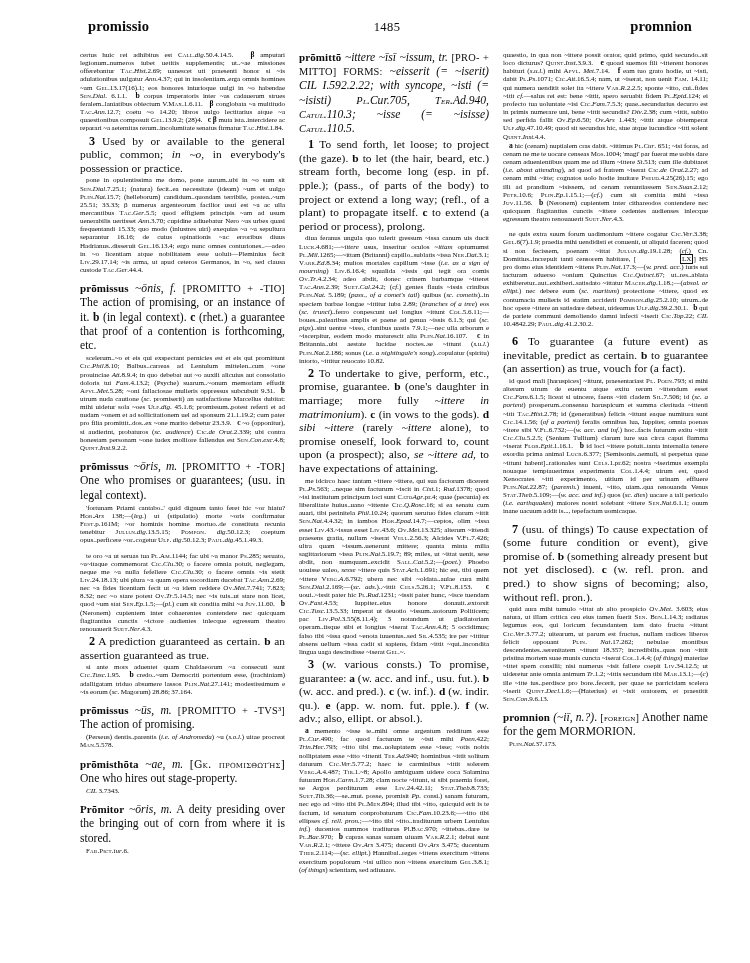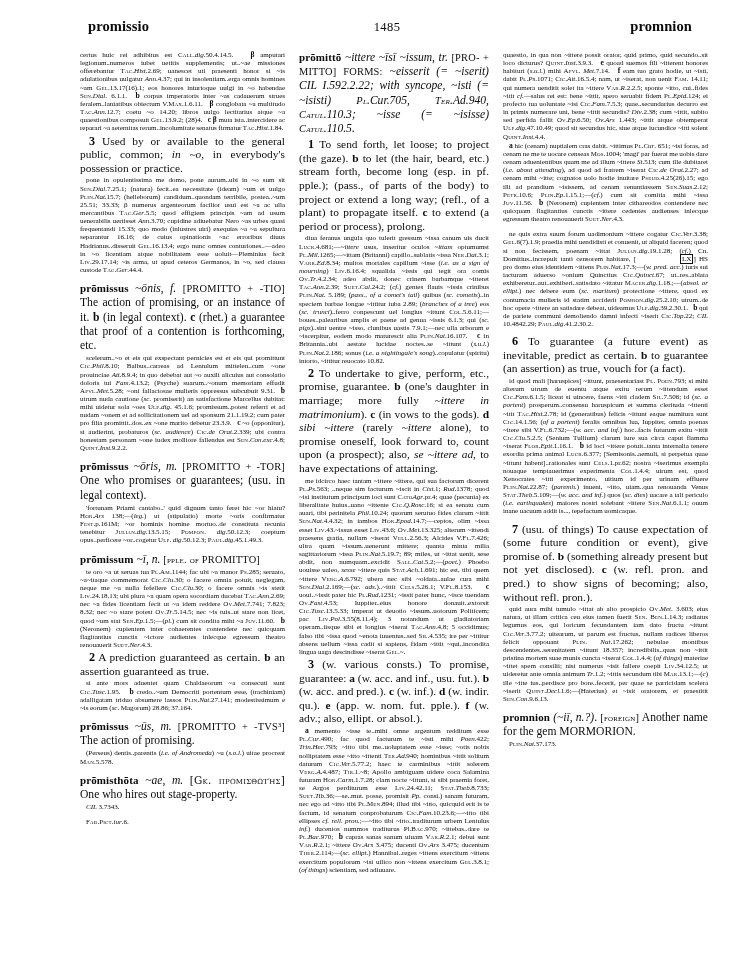--- a/index.html
+++ b/index.html
@@ -173,26 +173,20 @@
           <span class="hw">prōmissus</span>
           <span class="it">~ōris</span><span>,</span>
           <span class="it">m.</span>
           <span class="sc">[PROMITTO + -TOR]</span>
           <span>One who promises or guarantees; (usu. in legal context).</span>
         </div>
         <div class="cites">'fortunam Priami cantabo..' quid dignum tanto feret hic ~or hiatu? <span class="sc">Hor</span>.<span class="it">Ars</span> 138;—(<span class="it">leg.</span>) ut (stipulatio) morte ~oris confirmatur <span class="sc">Fest</span>.p.161M; ~or hominis homine mortuo..de constituta recunia tenebitur <span class="sc">Julian</span>.<span class="it">dig</span>.13.5.15; <span class="sc">Pompon</span>. <span class="it">dig</span>.50.12.3; coeptum opus..perficere ~or..cogetur <span class="sc">Ulp</span>. <span class="it">dig</span>.50.12.3; <span class="sc">Paul</span>.<span class="it">dig</span>.45.1.49.3.</div>
       </div>
 
       <div class="entry">
-        <div class="headline big">
-          <span class="hw">prōmissum</span>
-          <span class="it">~ī</span><span>,</span>
-          <span class="it">n.</span>
-          <span class="sc">[pple. of PROMITTO]</span>
-        </div>
         <div class="cites">te oro ~a ut seruas tua <span class="sc">Pl</span>.<span class="sc">Am</span>.1144; fac ubi ~a manor <span class="sc">Ps</span>.285; seruato, ~a~itaque commemorat <span class="sc">Cic</span>.<span class="it">Clu</span>.30; o facere omnia potuit, neglegam, neque me ~a nulla fefellere <span class="sc">Cic</span>.<span class="it">Clu</span>.30; o facere omnis ~is stetit <span class="sc">Liv</span>.24.18.13; ubi plura ~a quam opera socordiam ducebat <span class="sc">Tac</span>.<span class="it">Ann</span>.2.69; nec ~a fides licentiam fecit ut ~a idem reddere <span class="sc">Ov</span>.<span class="it">Met</span>.7.741; 7.823; 8.32; nec ~o stare potest <span class="sc">Ov</span>.<span class="it">Tr</span>.5.14.5; nec ~is tuis..ut stare non licet, quod ~um stat <span class="sc">Sen</span>.<span class="it">Ep</span>.1.5;—(<span class="it">pl.</span>) cum sit condita mihi ~a <span class="sc">Juv</span>.11.60.&nbsp;&nbsp;&nbsp;<span class="bd">b</span> (Neronem) cupientem inter cohaerentes contendere nec quicquam flagitantius cunctis ~ictore audientes inlecque egressum theatro renouauerit <span class="sc">Suet</span>.<span class="it">Ner</span>.4.3.</div>
         <div class="sense"><span class="num">2</span> A prediction guaranteed as certain. <span class="bd">b</span> an assertion guaranteed as true.</div>
         <div class="cites">si ante mors aduentet quam Chaldaeorum ~a consecuti sunt <span class="sc">Cic</span>.<span class="it">Tusc</span>.1.95.&nbsp;&nbsp;&nbsp;<span class="bd">b</span> credo..~um Democriti portentum esse, (trachiniam) adalligatam triduo absumere lassos <span class="sc">Plin</span>.<span class="it">Nat</span>.27.141; modestissimum e ~is eorum (<span class="it">sc.</span> Magorum) 28.86; 37.164.</div>
       </div>
 
       <div class="entry">
         <div class="headline big">
           <span class="hw">prōmissus</span>
           <span class="it">~ūs</span><span>,</span>
           <span class="it">m.</span>
@@ -207,20 +201,26 @@
           <span class="hw">prōmisthōta</span>
           <span class="it">~ae</span><span>,</span>
           <span class="it">m.</span>
           <span class="sc gk">[Gk. προμισθωτής]</span>
           <span>One who hires out stage-property.</span>
         </div>
         <div class="cites"><span class="it">CIL</span> 3.7343.</div>
       </div>
 
       <div class="entry">
+        <div class="headline big">
+          <span class="hw">Prōmitor</span>
+          <span class="it">~ōris</span><span>,</span>
+          <span class="it">m.</span>
+          <span>A deity presiding over the bringing out of corn from where it is stored.</span>
+        </div>
         <div class="cites"><span class="sc">Fab</span>.<span class="sc">Pict</span>.<span class="it">iur</span>.6.</div>
       </div>
 
     </div>
 
     <div class="col col-mid">
 
       <div class="entry">
         <div class="headline big">
           <span class="hw">prōmittō</span>

